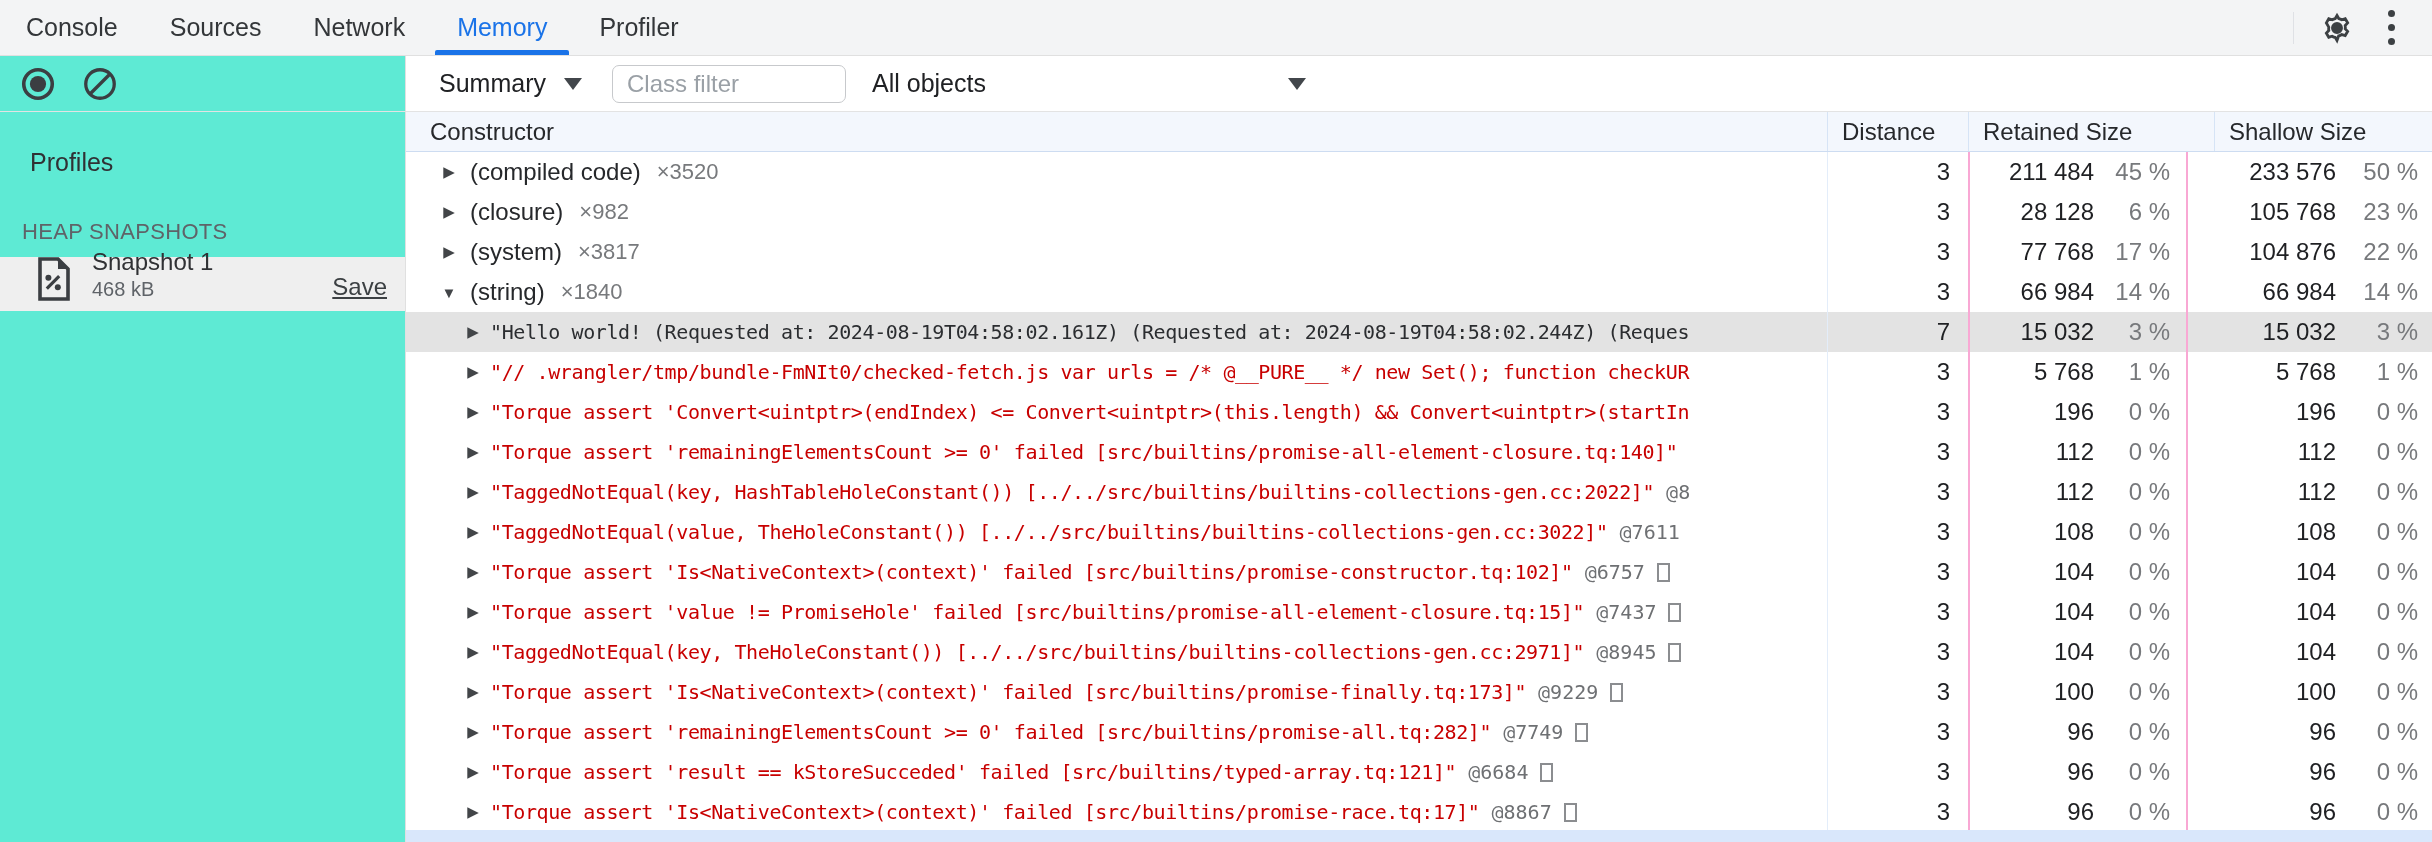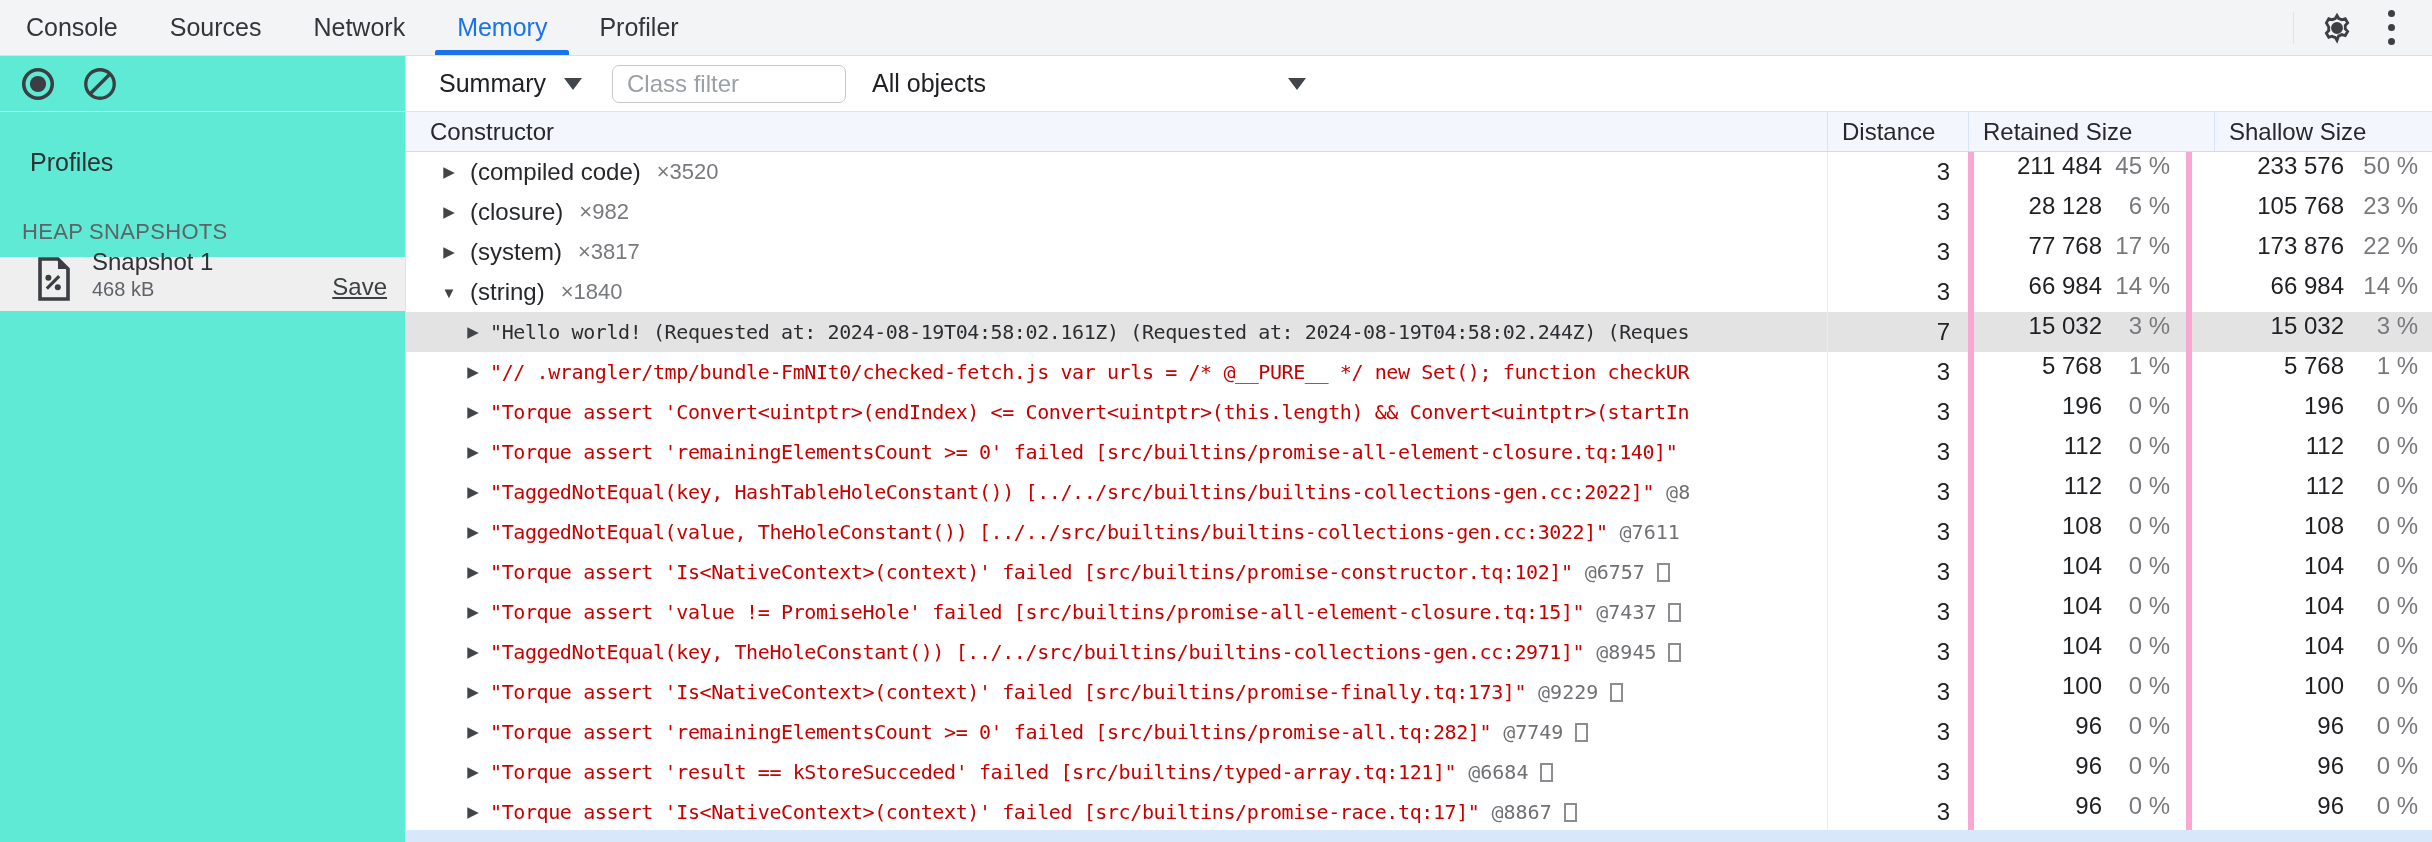--- a/index.html
+++ b/index.html
@@ -68,21 +68,21 @@
   .gh-constructor { flex: 1 1 auto; min-width: 0; padding-left: 24px; }
   .gh-distance { width: 141px; flex: 0 0 141px; border-left: 1px solid #d6e4f6; padding-left: 14px; }
   .gh-shallow { width: 218px; flex: 0 0 218px; border-left: 1px solid #d6e4f6; padding-left: 14px; }
   .gh-retained { width: 246px; flex: 0 0 246px; border-left: 1px solid #d6e4f6; padding-left: 14px; }
 
   .grid-body { flex: 1; overflow: hidden; }
   .row { height: 40px; display: flex; align-items: stretch; background: #fff; }
   .row.selected { background: #e3e3e3; }
   .cell-constructor { flex: 1 1 auto; min-width: 0; display: flex; align-items: center; overflow: hidden; white-space: nowrap; }
   .cell-distance { width: 141px; flex: 0 0 141px; border-left: 1px solid #e3edfa; display: flex; align-items: center; justify-content: flex-end; padding-right: 18px; font-size: 24px; color: #1f2023; }
-  .cell-size { display: flex; align-items: flex-start; justify-content: flex-end; border-left: 6px solid #f9a8d4; font-size: 24px; color: #1f2023; }
+  .cell-size { display: flex; align-items: center; justify-content: flex-end; border-left: 2px solid #f9a8d4; font-size: 24px; color: #1f2023; gap: 8px; }
   .cell-shallow { width: 218px; flex: 0 0 218px; }
   .cell-retained { width: 246px; flex: 0 0 246px; }
   .pct { color: #77797c; }
   .pct-shallow { width: 84px; text-align: right; padding-right: 16px; flex: 0 0 84px; }
   .pct-retained { width: 88px; text-align: right; padding-right: 14px; flex: 0 0 88px; }
 
   .tri { font-size: 15px; color: #424548; width: 18px; flex: 0 0 18px; text-align: center; }
   .indent-1 .lead { width: 34px; flex: 0 0 34px; }
   .indent-2 .lead { width: 58px; flex: 0 0 58px; }
   .group-name { font-size: 24px; color: #26282b; margin-left: 12px; }
@@ -249,21 +249,21 @@
                 <span class="tri">▶</span>
                 <span class="group-name">(system)</span>
                 <span class="group-count">×3817</span>
               </div>
               <div class="cell-distance">3</div>
               <div class="cell-size cell-shallow">
                 <span>77 768</span>
                 <span class="pct pct-shallow">17 %</span>
               </div>
               <div class="cell-size cell-retained">
-                <span>173 876</span>
+                <span>104 876</span>
                 <span class="pct pct-retained">22 %</span>
               </div>
             </div>
             <div class="row indent-1">
               <div class="cell-constructor">
                 <span class="lead"></span>
                 <span class="tri">▼</span>
                 <span class="group-name">(string)</span>
                 <span class="group-count">×1840</span>
               </div>

